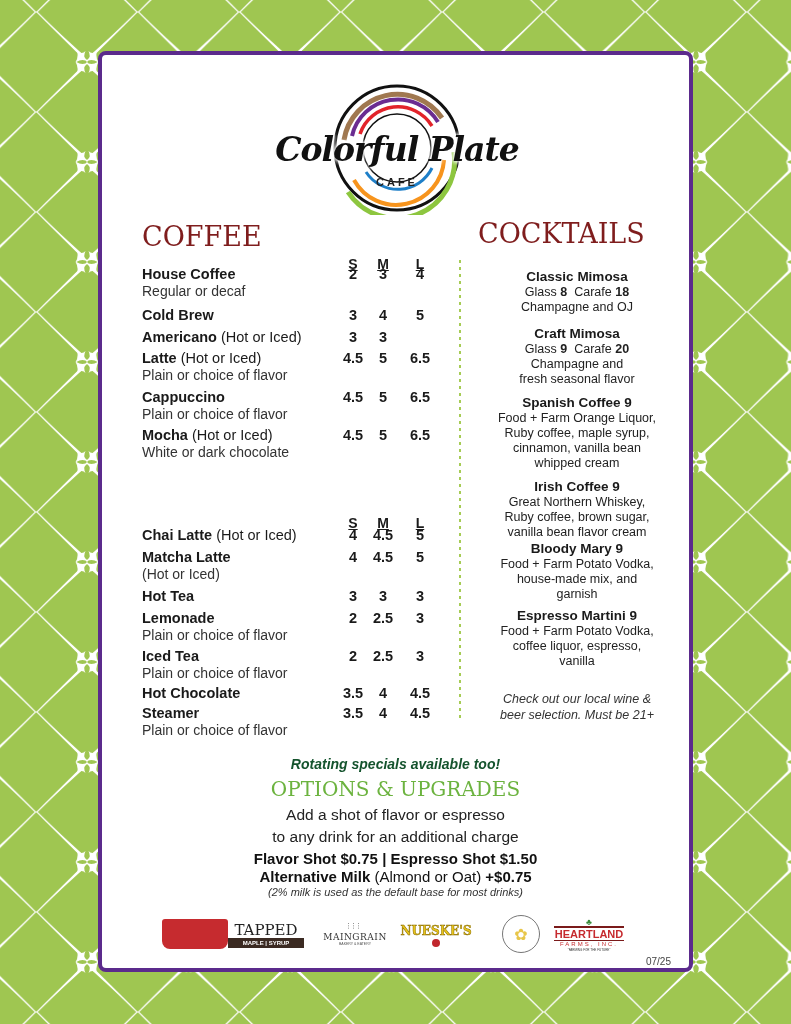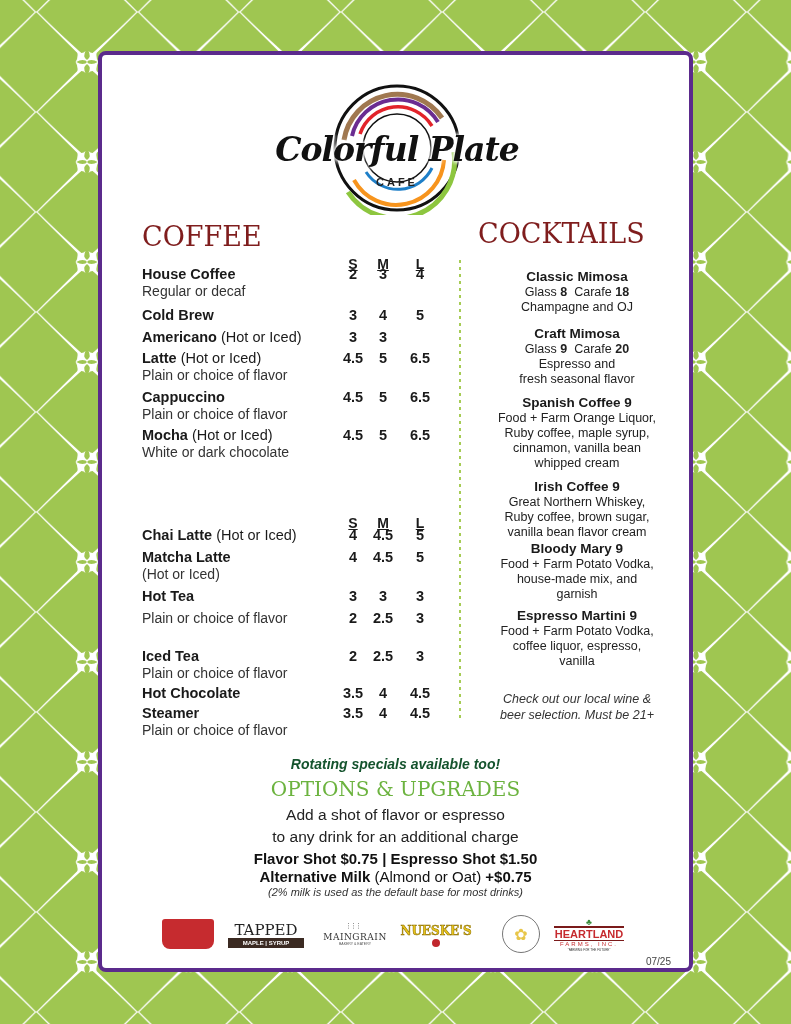--- a/index.html
+++ b/index.html
@@ -78,21 +78,21 @@
     .options-line.bold { font-weight: bold; color: #111; font-size: 15px; }
     .options-line .norm { font-weight: normal; }
     .options-foot {
       position: absolute; left: 0; right: 0; top: 831px; text-align: center;
       font-style: italic; font-size: 11px; color: #333;
     }
 
     .sponsors { position: absolute; left: 60px; top: 860px; width: 470px; height: 44px; }
     .sponsor { position: absolute; display: flex; align-items: center; justify-content: center; }
     .ruby {
-      left: 0; top: 4px; width: 52px; height: 30px; background: #c62b2f; color: #fff;
+      left: 0; top: 4px; width: 66px; height: 30px; background: #c62b2f; color: #fff;
       border-radius: 3px 3px 8px 8px; flex-direction: column; font-weight: bold;
       font-family: "Liberation Sans Narrow", "Liberation Sans", sans-serif;
       gap: 32px;
     }
     .ruby .t { font-size: 12px; line-height: 13px; letter-spacing: 0px; }
     .ruby .s { font-size: 4px; line-height: 5px; }
     .tapped { left: 66px; top: 6px; width: 76px; height: 28px; flex-direction: column; }
     .tapped .t { font-family: "DejaVu Serif", serif; font-size: 15px; line-height: 16px; color: #222; letter-spacing: 0px; }
     .tapped .s { background: #3b2a22; color: #fff; width: 76px; font-size: 6px; text-align: center; line-height: 10px; font-weight: bold; }
     .maingrain { left: 160px; top: 2px; width: 66px; height: 34px; flex-direction: column; }
@@ -227,20 +227,21 @@
       <div class="price" style="left: 233px; top: 494px;">4</div>
       <div class="price" style="left: 263px; top: 494px;">4.5</div>
       <div class="price" style="left: 300px; top: 494px;">5</div>
       <div class="item" style="top: 533px;">
         <div class="item-name"><b>Hot Tea</b></div>
       </div>
       <div class="price" style="left: 233px; top: 533px;">3</div>
       <div class="price" style="left: 263px; top: 533px;">3</div>
       <div class="price" style="left: 300px; top: 533px;">3</div>
       <div class="item" style="top: 555px;">
+        <div class="item-name"><b>Lemonade</b></div>
         <div class="item-desc">Plain or choice of flavor</div>
       </div>
       <div class="price" style="left: 233px; top: 555px;">2</div>
       <div class="price" style="left: 263px; top: 555px;">2.5</div>
       <div class="price" style="left: 300px; top: 555px;">3</div>
       <div class="item" style="top: 593px;">
         <div class="item-name"><b>Iced Tea</b></div>
         <div class="item-desc">Plain or choice of flavor</div>
       </div>
       <div class="price" style="left: 233px; top: 593px;">2</div>
@@ -266,21 +267,21 @@
   <div class="section-title" style="left:376px; top:163px; font-size:27px;">COCKTAILS</div>
   <div id="cocktail-list">
       <div class="cocktail" style="top: 214px;">
         <div class="cocktail-name">Classic Mimosa</div>
         <div class="cocktail-line"><span>Glass</span> <b>8</b>&nbsp;&nbsp;<span>Carafe</span> <b>18</b></div>
         <div class="cocktail-line">Champagne and OJ</div>
       </div>
       <div class="cocktail" style="top: 271px;">
         <div class="cocktail-name">Craft Mimosa</div>
         <div class="cocktail-line"><span>Glass</span> <b>9</b>&nbsp;&nbsp;<span>Carafe</span> <b>20</b></div>
-        <div class="cocktail-line">Espresso and</div>
+        <div class="cocktail-line">Champagne and</div>
         <div class="cocktail-line">fresh seasonal flavor</div>
       </div>
       <div class="cocktail" style="top: 340px;">
         <div class="cocktail-name">Spanish Coffee 9</div>
         <div class="cocktail-line">Food + Farm Orange Liquor,</div>
         <div class="cocktail-line">Ruby coffee, maple syrup,</div>
         <div class="cocktail-line">cinnamon, vanilla bean</div>
         <div class="cocktail-line">whipped cream</div>
       </div>
       <div class="cocktail" style="top: 424px;">

